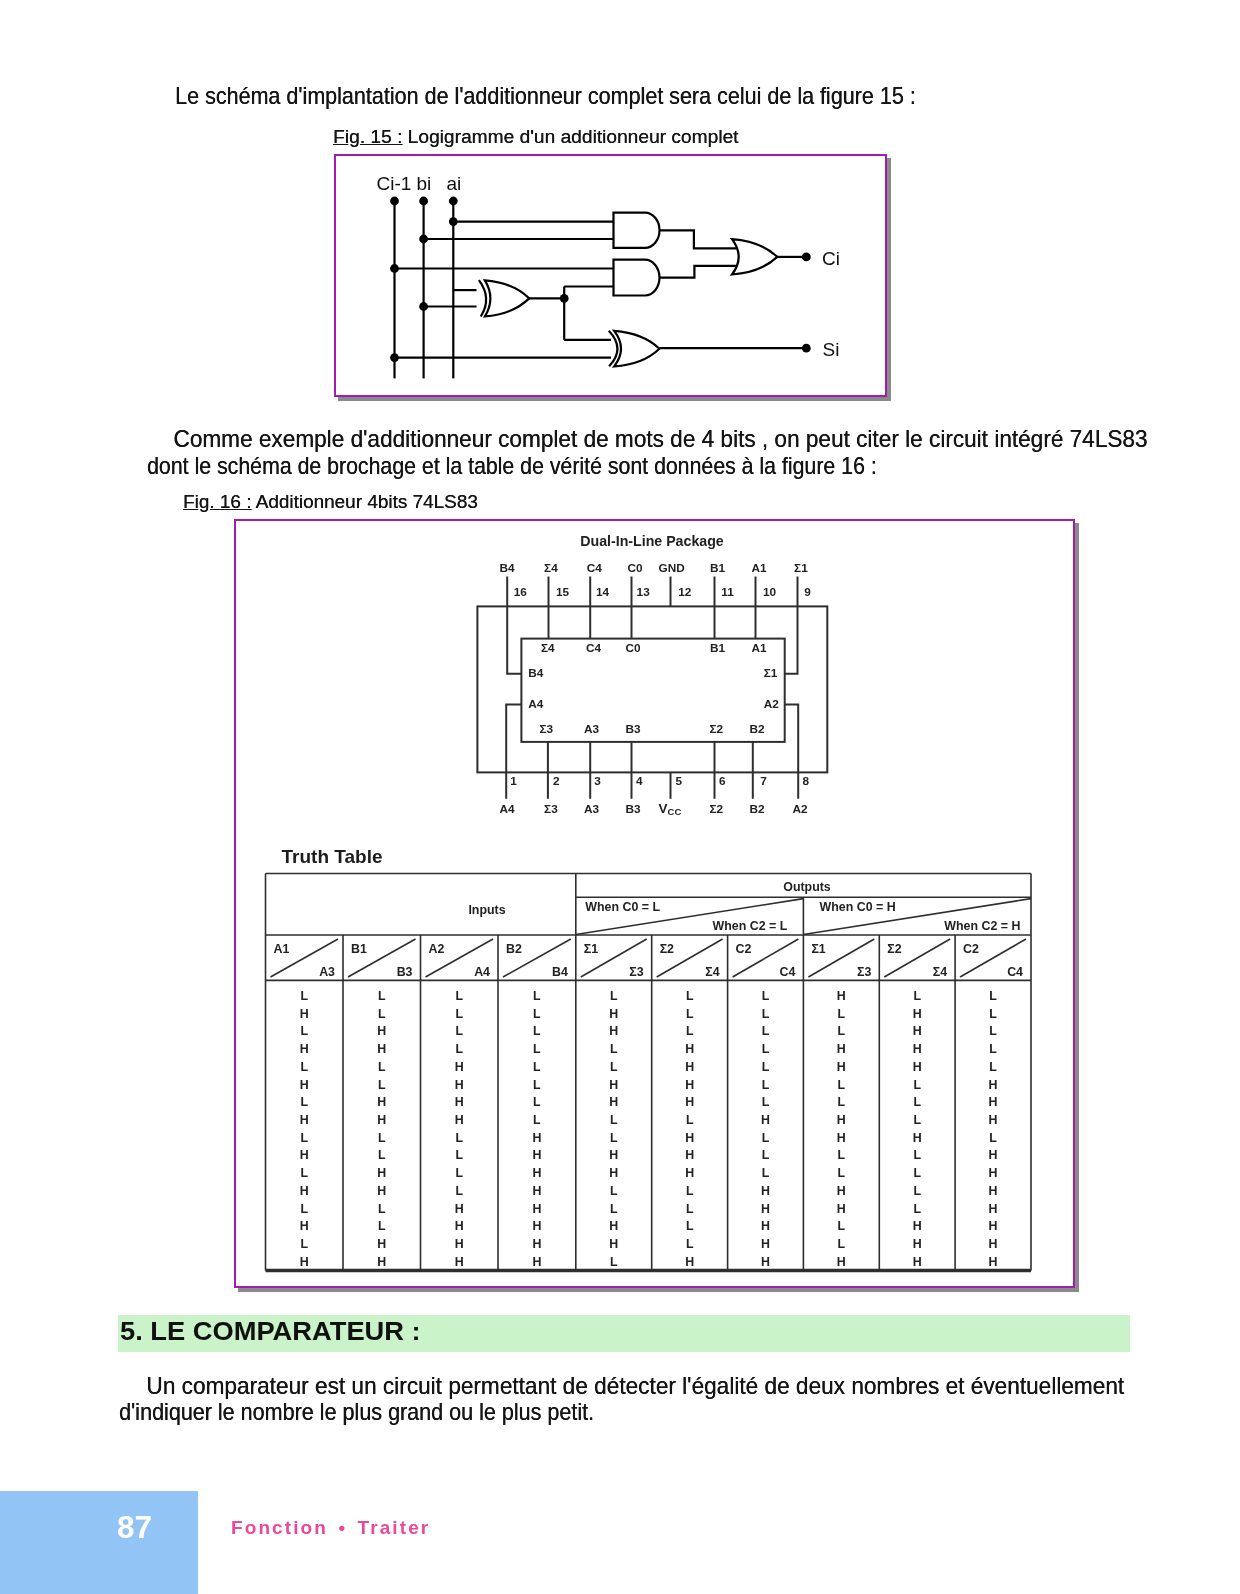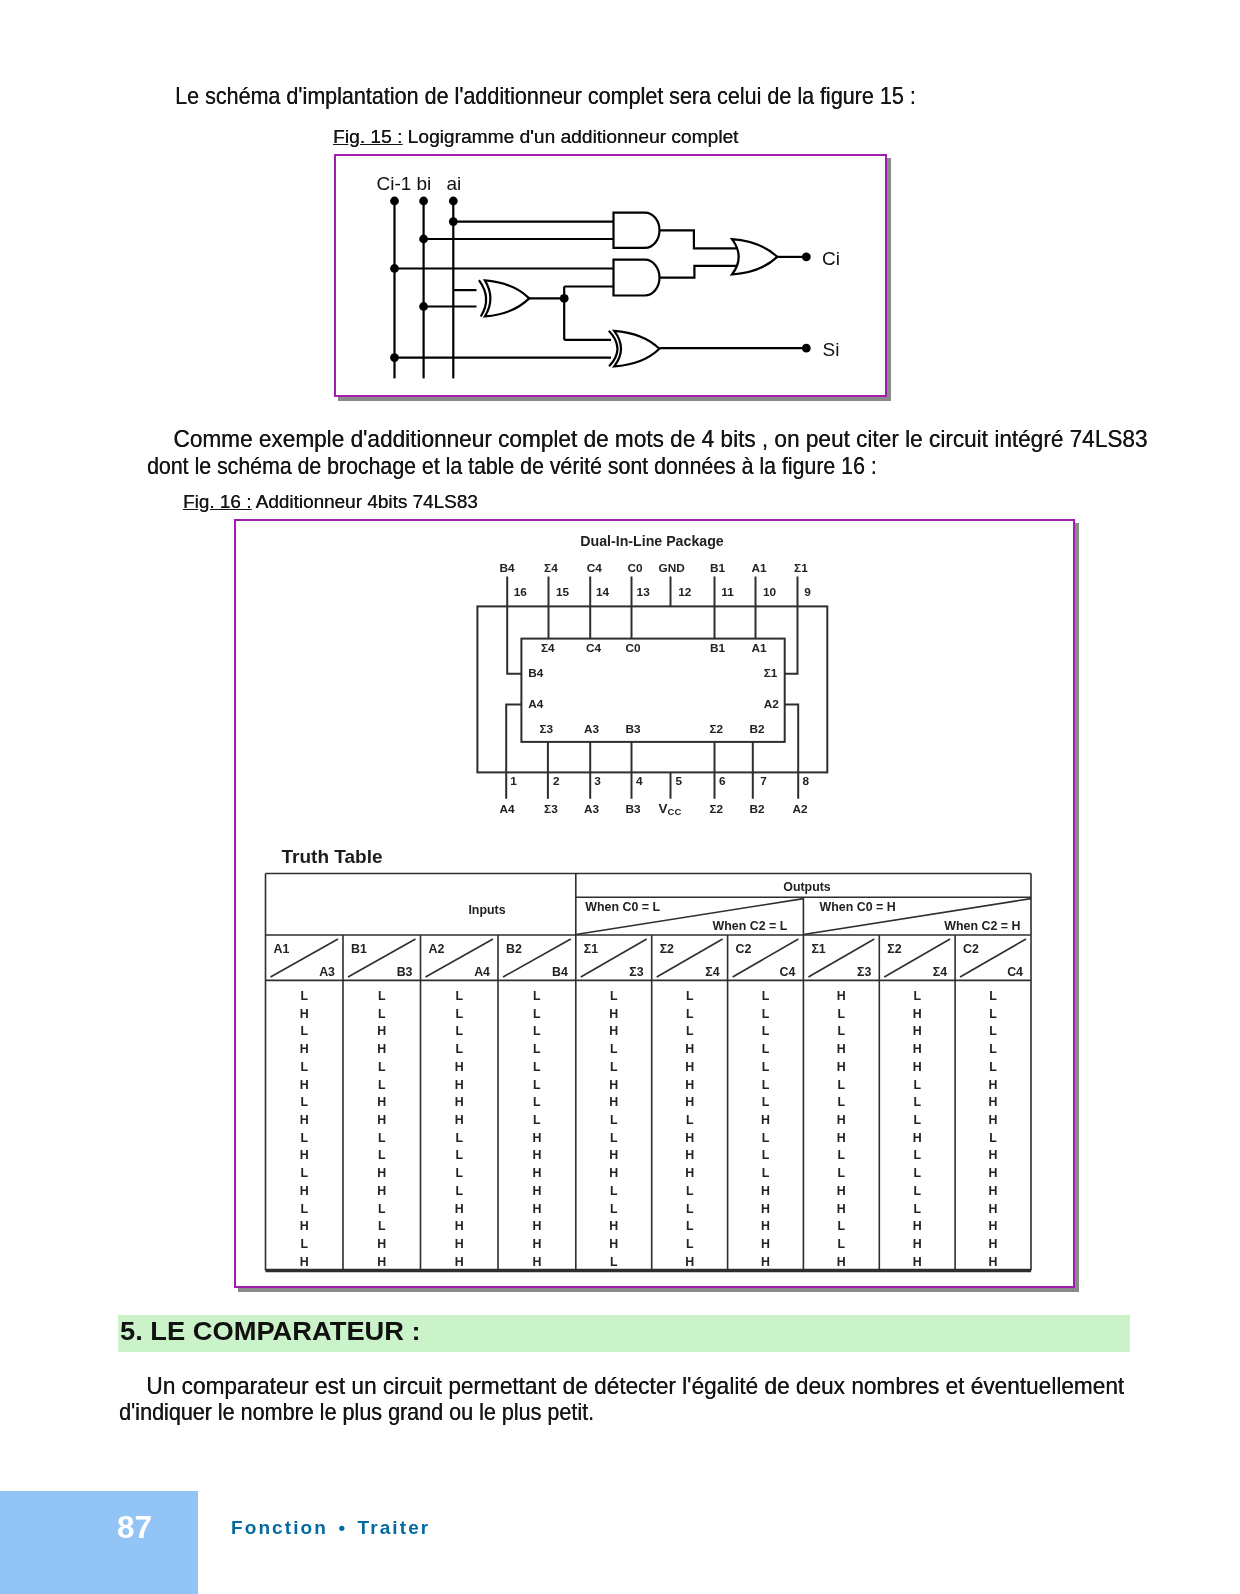--- a/index.html
+++ b/index.html
@@ -370,13 +370,13 @@
 </div>
 
 <div class="abs" style="left:118px;top:1315px;width:1012px;height:37px;background:#caf3c9;"></div>
 <div id="L6" class="abs ln" style="left:120px;top:1316px;font-size:26px;font-weight:bold;color:#111;transform:scaleX(1.0495);">5. LE COMPARATEUR :</div>
 
 <div id="L7" class="abs body-text ln" style="left:119px;top:1372px;transform:scaleX(0.9427);"><span style="display:inline-block;width:29px;"></span>Un comparateur est un circuit permettant de détecter l'égalité de deux nombres et éventuellement</div>
 <div id="L8" class="abs body-text ln" style="left:119px;top:1398px;transform:scaleX(0.8980);">d'indiquer le nombre le plus grand ou le plus petit.</div>
 
 <div class="abs" style="left:0;top:1491px;width:198px;height:103px;background:#92c5f6;"></div>
 <div id="L9" class="abs ln" style="left:117px;top:1509px;font-size:31.5px;font-weight:bold;color:#fff;">87</div>
-<div id="L10" class="abs ln" style="left:231px;top:1517px;font-size:19px;font-weight:bold;color:#0369a1;letter-spacing:2.1px;word-spacing:3px;text-align:center;">Fonction • Traiter</div>
+<div id="L10" class="abs ln" style="left:231px;top:1517px;font-size:19px;font-weight:bold;color:#ec4899;letter-spacing:2.1px;word-spacing:3px;text-align:center;">Fonction • Traiter</div>
 
 </body></html>

